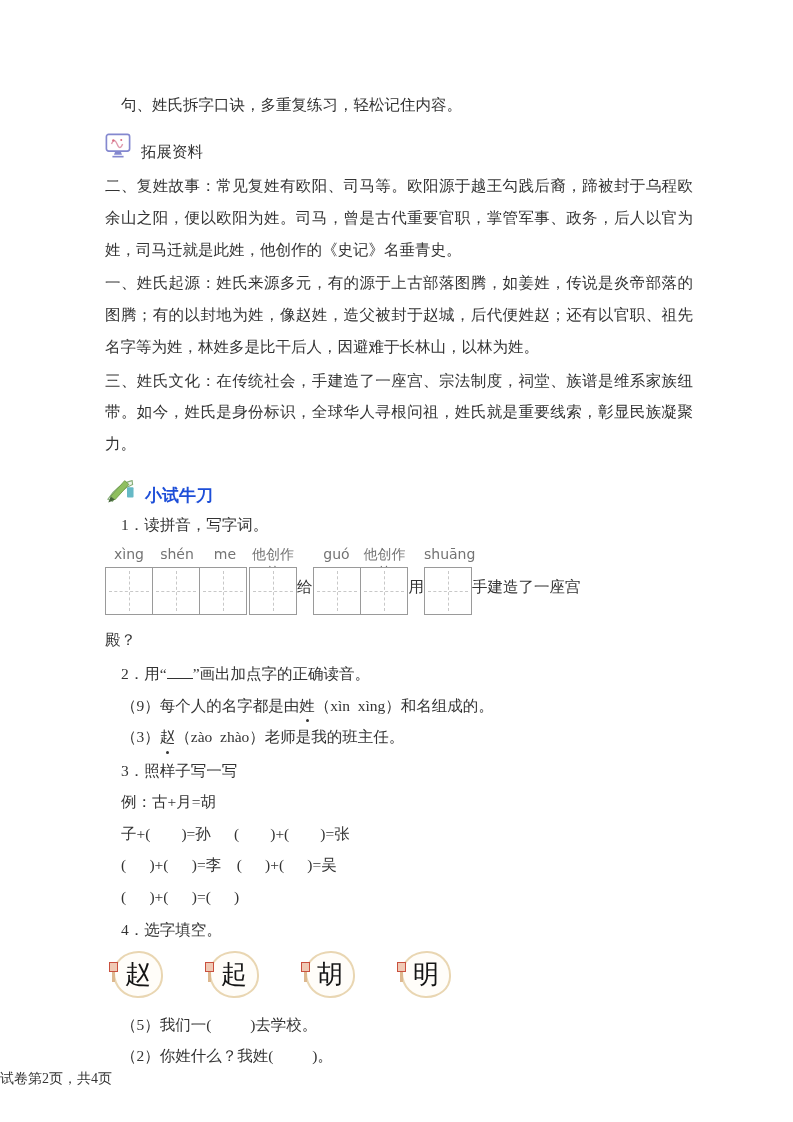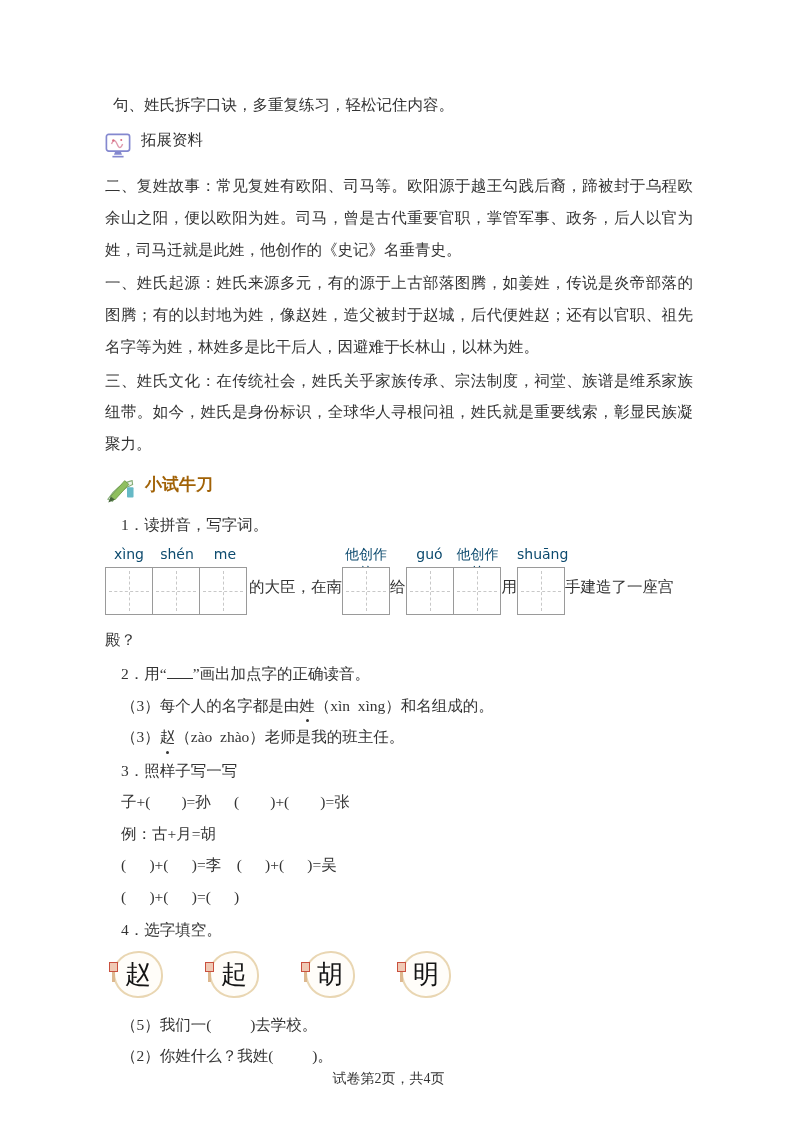--- a/index.html
+++ b/index.html
@@ -8,44 +8,44 @@
     width:793px; height:1122px;
     margin:0 auto;
     background:#fff;
     box-sizing:border-box;
     padding:94px 100px 0 105px;
     font-family:"Liberation Serif","DejaVu Serif",serif;
     color:#333;
     font-size:15.5px;
     overflow:hidden;
   }
-  .body-line { margin:0 8px 16px; line-height:1.45; }
+  .body-line { margin:0 16px 16px; line-height:1.45; }
   .section-head {
-    display:flex; align-items:flex-start; gap:10px;
+    display:flex; align-items:flex-end; gap:10px;
     margin:16px 0 8px; line-height:1;
   }
   .section-head .label { font-size:15.5px; padding-bottom:2px; }
-  .section-head.bold .label { font-weight:bold; font-size:17px; color:#a16207; }
+  .section-head.bold .label { font-weight:bold; font-size:17px; color:#1d4ed8; }
   .para { margin:0 0 2px; line-height:2.05; text-align:justify; }
   .qline { margin:0 16px 9px; line-height:1.45; white-space:pre-wrap; }
   .qgap  { margin-bottom:11px; }
   .ublank {
     display:inline-block; width:26px; height:13px;
     border-bottom:1.4px solid #333; vertical-align:baseline;
   }
   .dotted { position:relative; display:inline-block; }
   .dotted::after {
     content:""; position:absolute; left:50%; bottom:-5px;
     width:3px; height:3px; margin-left:-1.5px;
     border-radius:50%; background:#333;
   }
   
   .q1-row { display:flex; align-items:flex-start; margin:2px 0 10px; }
   .ggroup { display:flex; flex-direction:column; }
-  .py-row { display:flex; height:21px; font-family:"DejaVu Sans","Liberation Sans",sans-serif; font-size:14px; color:#0c4a6e; }
+  .py-row { display:flex; height:21px; font-family:"DejaVu Sans","Liberation Sans",sans-serif; font-size:14px; color:#737373; }
   .py-row span { width:48px; text-align:center; }
   .cells { display:flex; }
   .cell {
     width:48px; height:48px; box-sizing:border-box;
     border:1px solid #9a9a9a; margin-right:-1px;
     position:relative; background:#fff;
   }
   .cell::before {
     content:""; position:absolute; top:3px; bottom:3px; left:50%;
     border-left:1px dashed #c8c8c8;
@@ -72,21 +72,21 @@
     width:7px; height:8px;
     background:#f0c9b4; border:1px solid #c9503e;
   }
   .choice::after {
     content:""; position:absolute; left:-3px; top:19px;
     width:3px; height:10px;
     background:#ddb88f;
   }
   .footer {
     position:absolute; left:0; right:16px; top:1070px;
-    text-align:center; font-size:14px; color:#333;
+    font-size:14px; color:#333;
   }
 </style>
 </head>
 <body>
 
 <div class="page">
 
   <p class="body-line">句、姓氏拆字口诀，多重复练习，轻松记住内容。</p>
 
   <div class="section-head">
@@ -98,21 +98,21 @@
         <circle cx="17.5" cy="8.5" r="1.1" fill="#d96a7f"></circle>
         <path d="M11 21 L17 21 L18.3 24.5 L9.7 24.5 Z" fill="#8488cf"></path>
         <path d="M8 26.5 h12" stroke="#8488cf" stroke-width="1.8"></path>
       </svg>
     </span>
     <span class="label">拓展资料</span>
   </div>
 
   <p class="para">二、复姓故事：常见复姓有欧阳、司马等。欧阳源于越王勾践后裔，蹄被封于乌程欧余山之阳，便以欧阳为姓。司马，曾是古代重要官职，掌管军事、政务，后人以官为姓，司马迁就是此姓，他创作的《史记》名垂青史。</p>
   <p class="para">一、姓氏起源：姓氏来源多元，有的源于上古部落图腾，如姜姓，传说是炎帝部落的图腾；有的以封地为姓，像赵姓，造父被封于赵城，后代便姓赵；还有以官职、祖先名字等为姓，林姓多是比干后人，因避难于长林山，以林为姓。</p>
-  <p class="para qgap">三、姓氏文化：在传统社会，姓氏关乎家族传承、宗法制度，祠堂、族谱是维系家族纽带。如今，姓氏是身份标识，全球华人寻根问祖，姓氏就是重要线索，彰显民族凝聚力。</p>
+  <p class="para qgap">三、姓氏文化：在传统社会，手建造了一座宫、宗法制度，祠堂、族谱是维系家族纽带。如今，姓氏是身份标识，全球华人寻根问祖，姓氏就是重要线索，彰显民族凝聚力。</p>
 
   <div class="section-head bold">
     <span>
       <svg width="30" height="28" viewBox="0 0 32 30">
         <path d="M3 25 C9 15 19 7 29 5 L29.5 9 C20 13 12 19 8 27 Z" fill="#eef5ec" stroke="#86ad77" stroke-width="1.2"></path>
         <rect x="23.5" y="12" width="7" height="11" rx="1" fill="#66b9c6"></rect>
         <path d="M6 22 L21 5 L25.5 9 L10.5 25.5 Z" fill="#8fbf5f" stroke="#6f9c49" stroke-width="1"></path>
         <path d="M6 22 L3.5 28.5 L10.5 25.5 Z" fill="#46663a"></path>
       </svg>
     </span>
@@ -127,21 +127,20 @@
         <span>xìng</span>
           <span>shén</span>
           <span>me</span>
       </div>
       <div class="cells">
         <div class="cell"></div>
           <div class="cell"></div>
           <div class="cell"></div>
       </div>
     </div>
-    <span class="mid">的大臣，在南</span>
     <div class="ggroup">
       <div class="py-row">
           <span>他创作的</span>
         </div>
       <div class="cells">
           <div class="cell"></div>
         </div>
     </div>
     <span class="mid">给</span>
     <div class="ggroup">
@@ -163,28 +162,28 @@
           <div class="cell"></div>
         </div>
     </div>
     <span class="mid">手建造了一座宫</span>
   </div>
 
   <p class="qline tail-line">殿？</p>
 
   <p class="qline"><span>2．用“</span><span class="ublank"></span><span>”画出加点字的正确读音。</span></p>
 
-  <p class="qline"><span>（3）每个人的名字都是由</span><span class="dotted">姓</span><span>（xìn  xìng）和名组成的。</span></p>
+  <p class="qline"><span>（9）每个人的名字都是由</span><span class="dotted">姓</span><span>（xìn  xìng）和名组成的。</span></p>
 
 
   <p class="qline qgap"><span>（3）</span><span class="dotted">赵</span><span>（zào  zhào）老师是我的班主任。</span></p>
 
   <p class="qline">3．照样子写一写</p>
+  <p class="qline">例：古+月=胡</p>
   <p class="qline">子+(        )=孙      (        )+(        )=张</p>
-  <p class="qline">例：古+月=胡</p>
   <p class="qline">(      )+(      )=李    (      )+(      )=吴</p>
   <p class="qline qgap">(      )+(      )=(      )</p>
 
   <p class="qline">4．选字填空。</p>
 
   <div class="choice-row">
     <span class="choice">赵</span>
     <span class="choice">起</span>
     <span class="choice">胡</span>
     <span class="choice">明</span>

